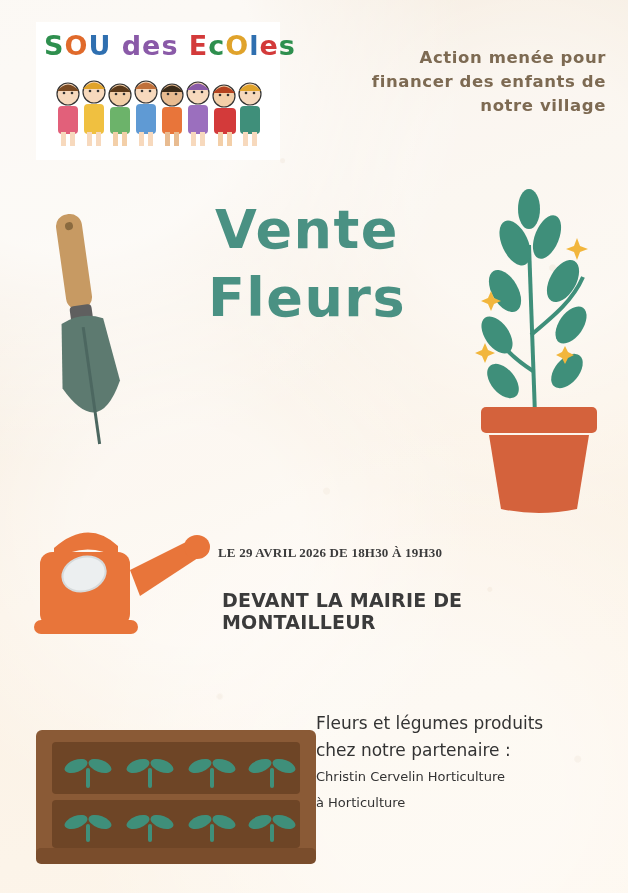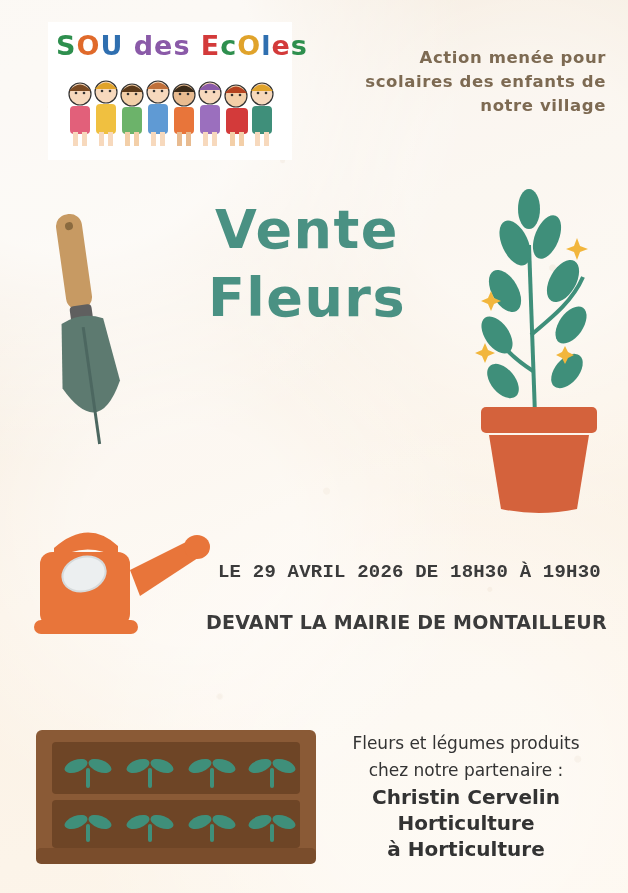--- a/index.html
+++ b/index.html
@@ -44,21 +44,20 @@
   }
 
   
   .logo-box {
     position: absolute;
     left: 36px;
     top: 22px;
     width: 244px;
     height: 138px;
     background: #fff;
-    margin-left: 12px;
   }
   .logo-word {
     position: absolute;
     left: 8px;
     top: 8px;
     width: 228px;
     text-align: center;
     font-family: "DejaVu Sans", sans-serif;
     font-weight: bold;
     font-size: 27px;
@@ -121,56 +120,56 @@
     width: 420px;
   }
   .info-line1 {
     color: #3b3b3b;
     font-family: "DejaVu Sans", sans-serif;
     font-weight: bold;
     font-size: 24px;
     letter-spacing: .4px;
   }
   .info-line2 {
-    margin-top: 36px;
+    margin-top: 20px;
     color: #3b3b3b;
-    font-family: Liberation Mono, monospace;
-    font-weight: bold;
-    font-size: 19px;
+    font-family: Liberation Serif, serif;
+    font-weight: bold;
+    font-size: 13px;
     letter-spacing: .2px;
     margin-left: 22px;
   }
   .info-line3 {
     margin-top: 28px;
     color: #3b3b3b;
     font-family: "DejaVu Sans", sans-serif;
     font-weight: bold;
     font-size: 19px;
     letter-spacing: .2px;
-    margin-left: 10px;
+    margin-left: 26px;
   }
 
   
   .planter { position: absolute; left: 26px; top: 716px; width: 300px; height: 160px; }
 
   
   .footer {
     position: absolute;
     left: 316px;
-    top: 730px;
+    top: 710px;
     width: 300px;
-    text-align: center;
+    text-align: left;
     color: #333;
     font-family: "DejaVu Sans", sans-serif;
     font-size: 17px;
     line-height: 27px;
   }
   .footer .strong {
-    font-weight: bold;
-    font-size: 20px;
+    font-weight: normal;
+    font-size: 13px;
     line-height: 26px;
   }
 </style>
 </head>
 <body>
 
 <div class="poster">
   <div class="grain"></div>
 
   <div class="logo-box">
@@ -253,21 +252,21 @@
         <circle cx="174" cy="25" r="1.3"></circle>
           <circle cx="182" cy="25" r="1.3"></circle>
         <circle cx="200" cy="23" r="1.3"></circle>
           <circle cx="208" cy="23" r="1.3"></circle>
       </g>
     </svg>
   </div>
 
   <div class="header-text">
     <div>Action menée pour</div>
-    <div>scolaires des enfants de</div>
+    <div>financer des enfants de</div>
     <div>notre village</div>
   </div>
 
   <div class="title">
     <div>Vente</div>
     <div>Fleurs</div>
   </div>
 
   <svg class="trowel" viewBox="0 0 130 270">
     <g transform="rotate(-8 65 135)">

